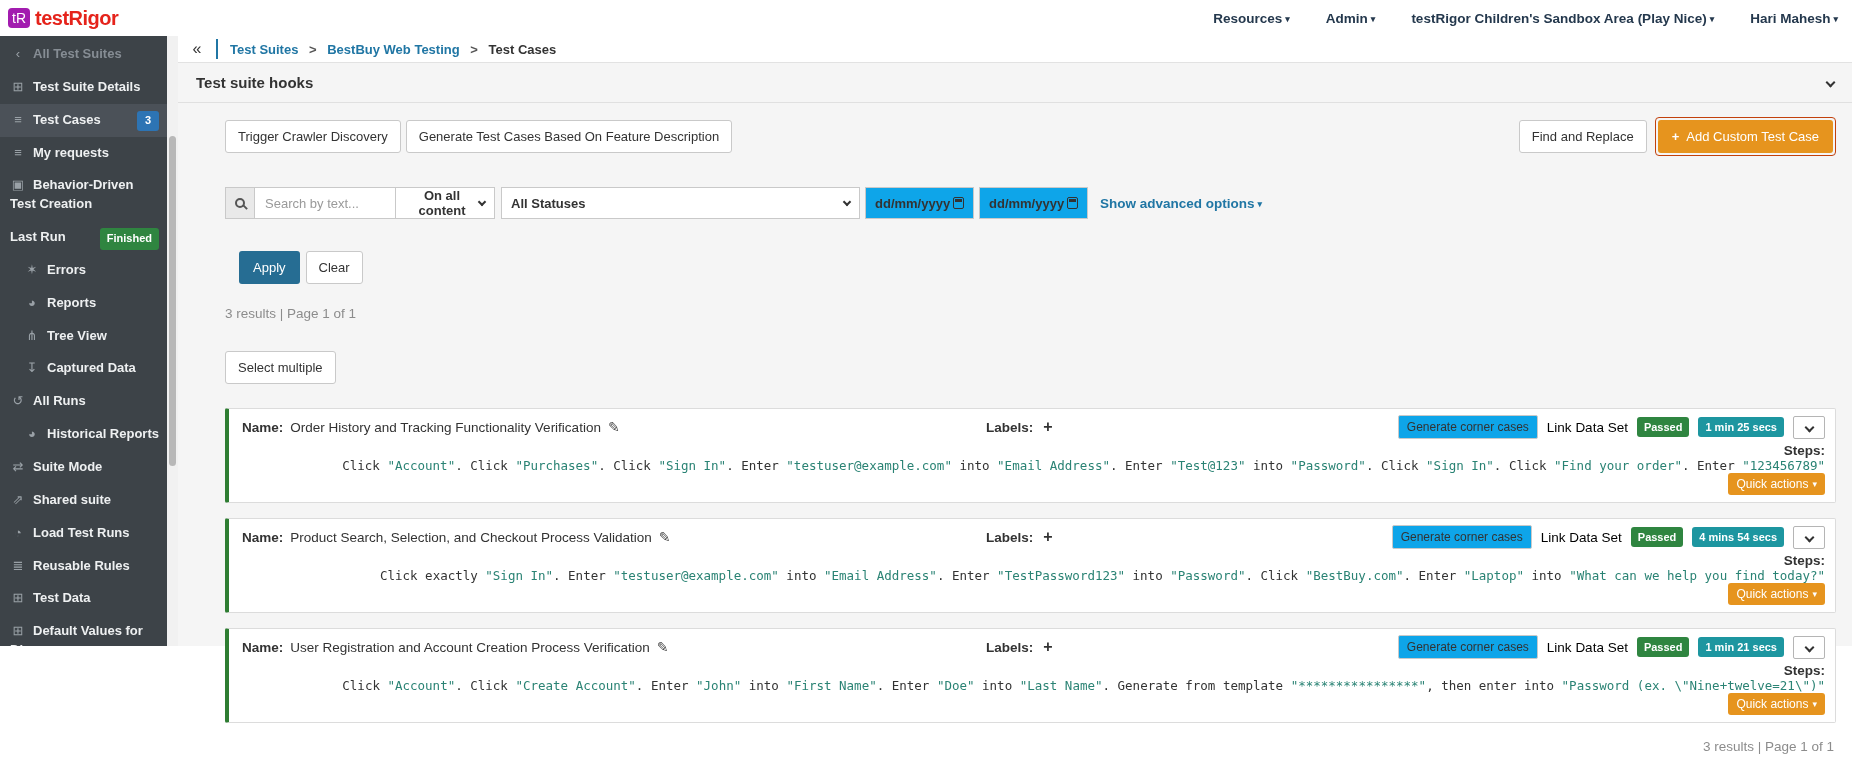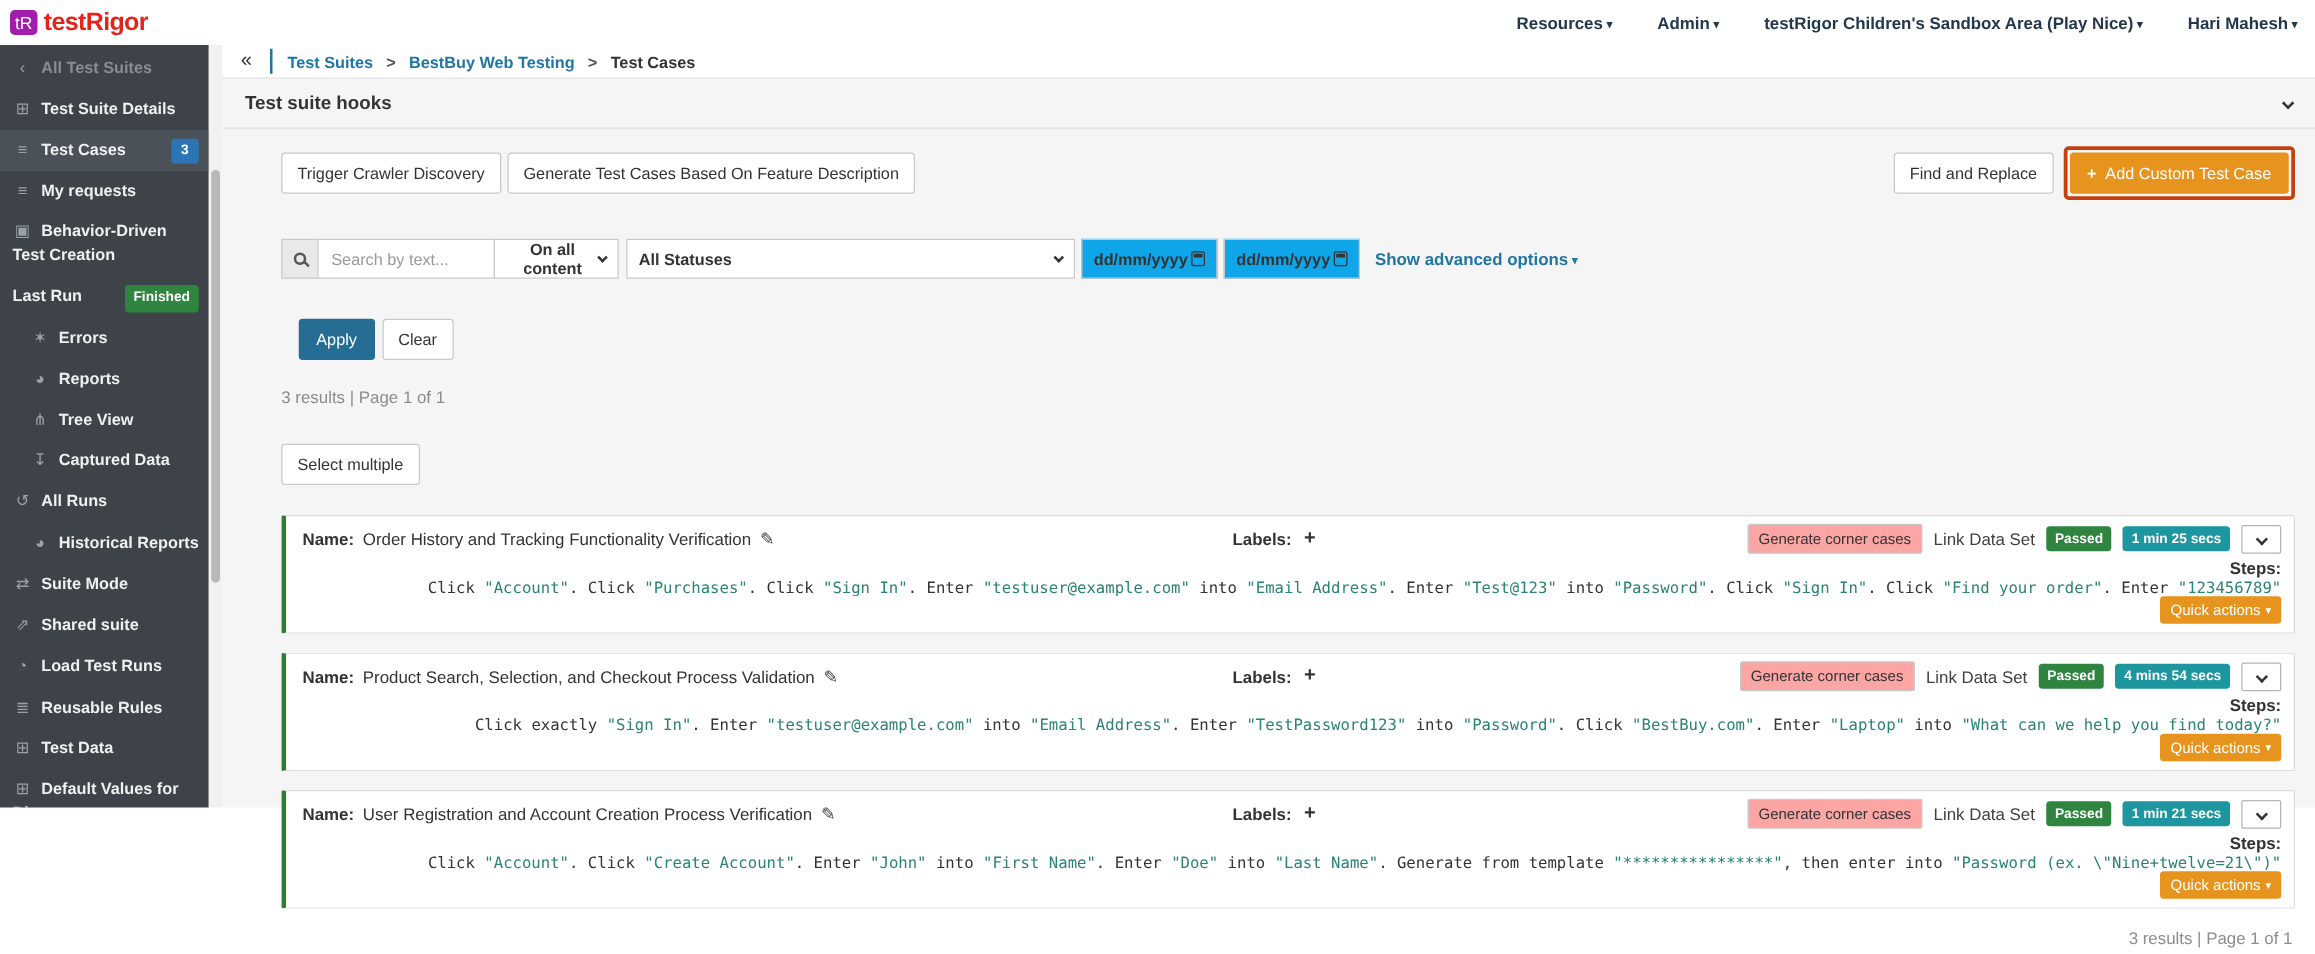--- a/index.html
+++ b/index.html
@@ -47,21 +47,21 @@
 
   .content { flex:1; padding:14px 16px 0 47px; min-width:0; }
 
   
   .btn-white { background:#fff; border:1px solid #c9c9c9; border-radius:3px; padding:8px 12px; font-size:13px; color:#333; cursor:pointer; font-family:inherit; white-space:nowrap; }
   .btn-orange { background:#e6941e; border:none; border-radius:3px; padding:9px 14px; font-size:13px; color:#fff; cursor:pointer; font-family:inherit; white-space:nowrap; }
   .btn-blue { background:#266d93; border:none; border-radius:3px; padding:8px 14px; font-size:13px; color:#fff; cursor:pointer; font-family:inherit;margin-left:14px; }
 
   .toolbar { display:flex; align-items:center; gap:5px; }
   .toolbar-right { margin-left:auto; display:flex; align-items:center; gap:8px; }
-  .red-box { border:3px solid #c2410c; border-radius:4px; padding:2px; }
+  .red-box { border:1px solid #c2410c; border-radius:4px; padding:2px; }
   .plus { font-weight:bold; margin-right:7px; }
 
   
   .filter-row { margin-top:31px; display:flex; align-items:stretch; height:32px; }
   .search-icon-cell { width:30px; background:#e9e9e9; border:1px solid #c9c9c9; display:flex; align-items:center; justify-content:center; }
   .mag { width:10px; height:10px; border:2px solid #555; border-radius:50%; position:relative; }
   .mag::after { content:""; position:absolute; width:6px; height:2px; background:#555; transform:rotate(45deg); right:-5px; bottom:-2px; }
   .search-input { width:141px; border:1px solid #c9c9c9; border-left:none; padding:0 10px; font-size:13px; color:#333; font-family:inherit; outline:none; }
   .search-input::placeholder { color:#9a9a9a; }
   .fake-select { background:#fff; border:1px solid #c9c9c9; display:flex; align-items:center; justify-content:space-between; padding:0 9px; font-size:13px; font-weight:600; color:#333; cursor:pointer; }
@@ -82,22 +82,22 @@
   .tc-list { margin-top:24px; }
   .tc-card { background:#fff; border:1px solid #dcdcdc; border-left:4px solid #2e7d32; border-radius:2px; padding:6px 10px 7px 13px; margin-bottom:15px; }
   .tc-line1 { display:flex; align-items:center; }
   .tc-name-block { display:flex; align-items:center; gap:7px; width:47%; min-width:0; white-space:nowrap; overflow:hidden; }
   .lbl { font-weight:bold; font-size:13.5px; color:#333; }
   .tc-name { font-size:13.5px; color:#333; overflow:hidden; text-overflow:ellipsis; }
   .edit-icon { color:#444; font-size:14px; cursor:pointer; flex:none; }
   .tc-labels-block { display:flex; align-items:center; gap:10px; }
   .add-label { font-size:16px; font-weight:bold; color:#333; cursor:pointer; line-height:1; }
   .tc-controls { margin-left:auto; display:flex; align-items:center; gap:9px; }
-  .btn-corner { background:#fca5a5; border:1px solid #c9c9c9; border-radius:2px; padding:4px 8px; font-size:12px; color:#333; cursor:pointer; font-family:inherit; white-space:nowrap; }
-  .link-dataset { color:#404040; font-size:13.5px; cursor:pointer; white-space:nowrap; }
+  .btn-corner { background:#0ea5e9; border:1px solid #c9c9c9; border-radius:2px; padding:4px 8px; font-size:12px; color:#333; cursor:pointer; font-family:inherit; white-space:nowrap; }
+  .link-dataset { color:#000000; font-size:13.5px; cursor:pointer; white-space:nowrap; }
   .badge-green { background:#2f8540; color:#fff; font-size:11px; font-weight:bold; padding:4px 7px; border-radius:3px; white-space:nowrap; }
   .badge-teal { background:#1d96a0; color:#fff; font-size:11px; font-weight:bold; padding:4px 7px; border-radius:3px; white-space:nowrap; }
   .chev-btn { width:32px; height:23px; background:#fff; border:1px solid #b5b5b5; border-radius:2px; display:flex; align-items:center; justify-content:center; cursor:pointer; }
   .tc-line2 { display:flex; align-items:flex-end; margin-top:4px;flex-direction:column; }
   .tc-steps { flex:1; min-width:0; white-space:nowrap; overflow:hidden; font-family:"DejaVu Sans Mono",monospace; font-size:12.5px; color:#333; margin-left:7px; }
   .tc-steps .q { color:#2a8374; }
   .btn-quick { background:#e6941e; border:none; border-radius:3px; padding:4px 8px; font-size:12px; color:#fff; cursor:pointer; font-family:inherit; margin-left:12px; white-space:nowrap; }
   .btn-quick .caret { color:#fff; margin-left:4px; }
 
   .footer-line { text-align:right; color:#8c8c8c; font-size:13.5px; margin-top:16px; padding-right:2px; }

